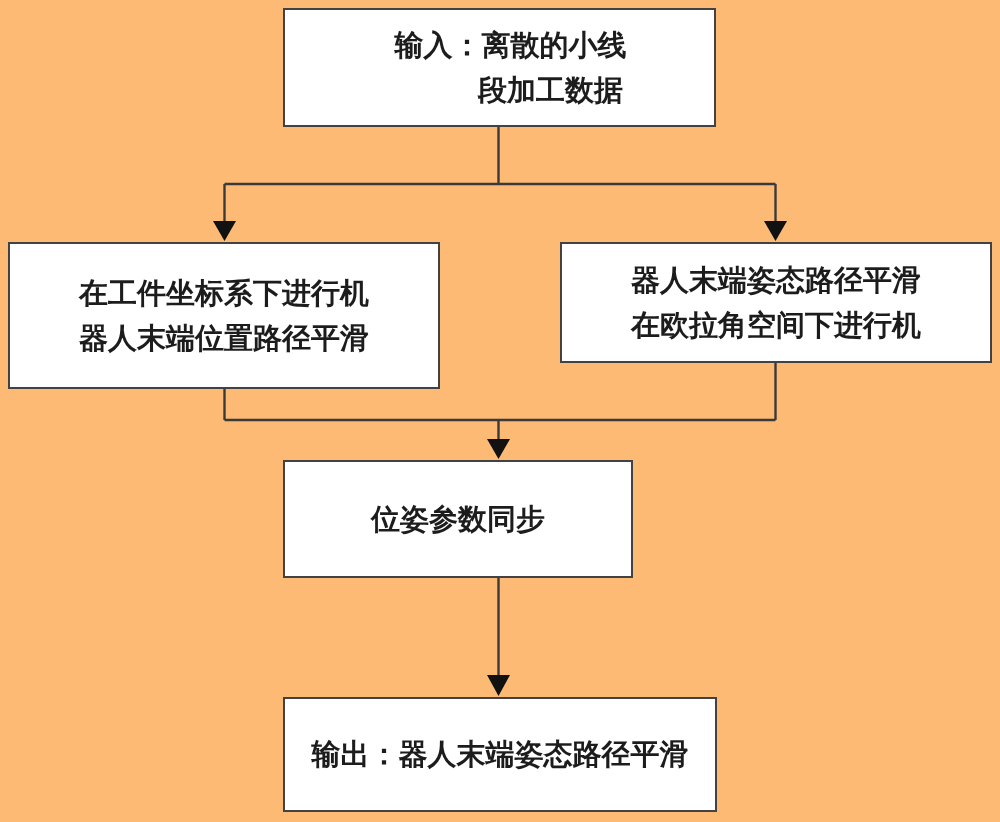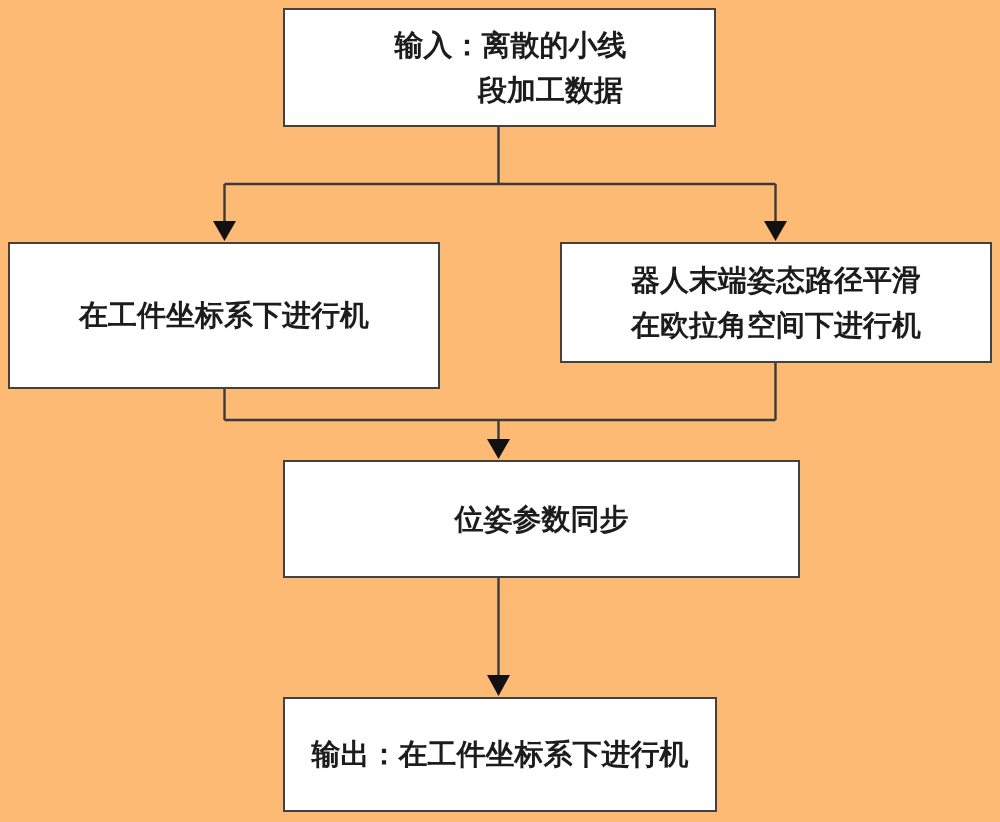--- a/index.html
+++ b/index.html
@@ -42,21 +42,21 @@
     justify-content: center;
     color: #1c1c1c;
     font-weight: bold;
     font-size: 29px;
     line-height: 45px;
     text-align: center;
   }
   #node-input    { left: 283px; top:   8px; width: 433px; height: 119px; }
   #node-position { left:   8px; top: 242px; width: 432px; height: 147px; }
   #node-euler    { left: 560px; top: 242px; width: 432px; height: 121px; }
-  #node-sync     { left: 283px; top: 460px; width: 517px; height: 118px; justify-content: center; }
+  #node-sync     { left: 283px; top: 460px; width: 350px; height: 118px; justify-content: center; }
   #node-output   { left: 283px; top: 697px; width: 434px; height: 115px; }
   .txt-left {
     text-align: left;
     margin-left: 22px;
   }
   .hang-indent {
     padding-left: 80px;
     text-align: center;
   }
 </style>
@@ -93,31 +93,32 @@
   <div class="node" id="node-input">
     <div class="txt-left">
       <div>输入：离散的小线</div>
       <div class="hang-indent">段加工数据</div>
     </div>
   </div>
 
   <div class="node" id="node-position">
     <div>
       <div>在工件坐标系下进行机</div>
+      <div>器人末端位置路径平滑</div>
     </div>
   </div>
 
   <div class="node" id="node-euler">
     <div>
       <div>器人末端姿态路径平滑</div>
       <div>在欧拉角空间下进行机</div>
     </div>
   </div>
 
   <div class="node" id="node-sync">
     <div>位姿参数同步</div>
   </div>
 
   <div class="node" id="node-output">
-    <div>输出：在工件坐标系下进行机</div>
+    <div>输出：器人末端姿态路径平滑</div>
   </div>
 
 </div>
 
 </body></html>

